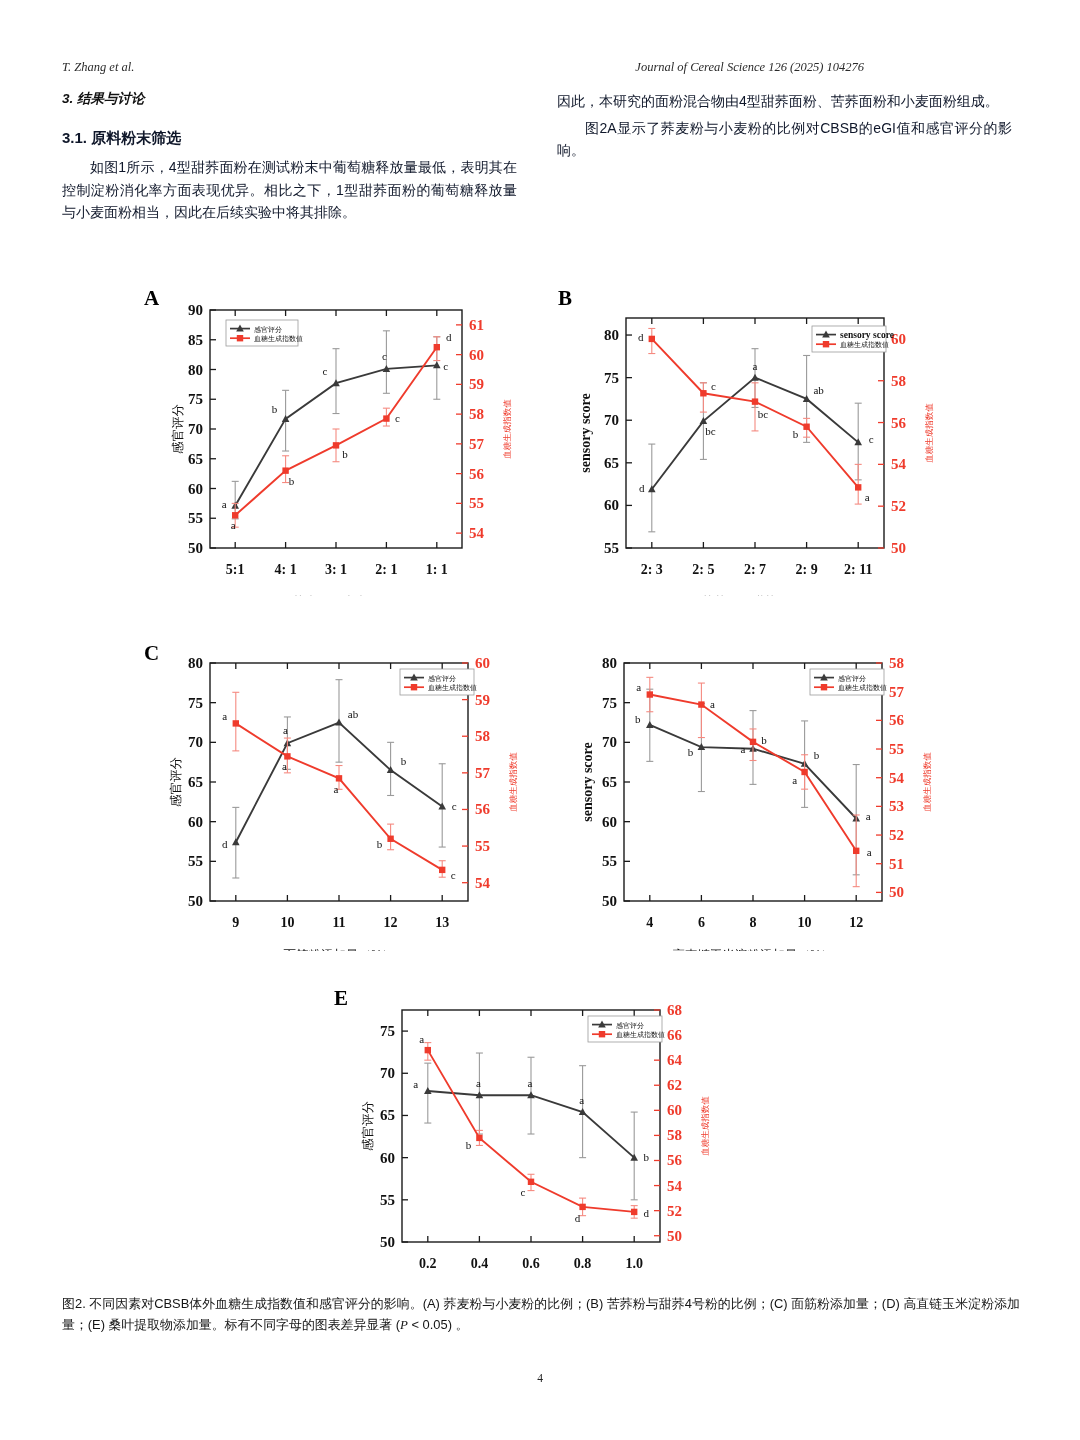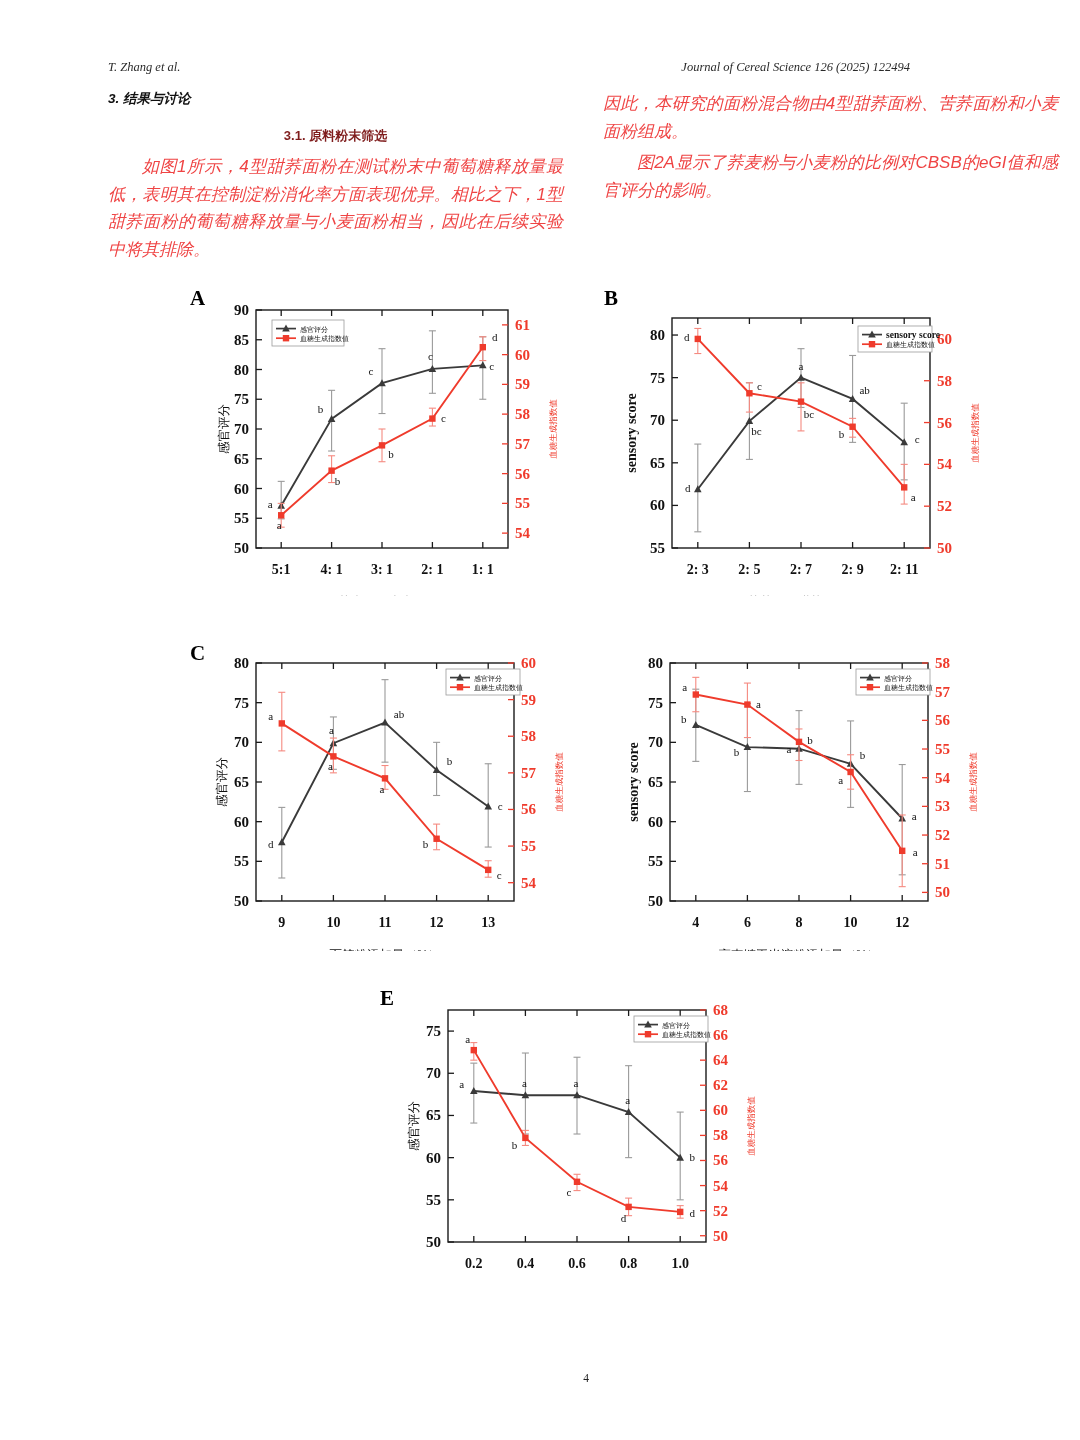--- a/index.html
+++ b/index.html
@@ -13,21 +13,20 @@
     position: relative;
     font-family: "Liberation Sans", sans-serif;
     color: #1a1a1a;
     overflow: hidden;
   }
   .page {
     position: absolute;
     left: 0; top: 0;
     width: 924px; height: 1440px;
     background: #fff;
-    margin-left: 46px;
   }
 
   
   .runhead {
     position: absolute;
     top: 60px;
     font-family: "Liberation Serif", serif;
     font-style: italic;
     font-size: 12.5px;
     color: #2a2a2a;
@@ -47,41 +46,39 @@
 
   h2.sec {
     font-size: 13.5px;
     font-weight: bold;
     margin: 0 0 6px 0;
     line-height: 1.4;
     color: #111;
     font-style: italic;
   }
   h3.sub {
-    font-size: 13px;
+    font-size: 15px;
     font-weight: bold;
     margin: 18px 0 8px 0;
     line-height: 1.4;
-    color: #7f1d1d;
-    text-align: center;
+    color: #0f172a;
   }
   h4.subsub {
     font-size: 12.5px;
     font-weight: bold;
     margin: 14px 0 2px 0;
     line-height: 1.4;
     color: #111;
   }
   p.body {
-    font-size: 17px;
+    font-size: 14px;
     line-height: 1.62;
     margin: 0 0 4px 0;
     text-align: justify;
-    color: #ef4444;
-    font-style: italic;
+    color: #0f172a;
   }
   p.indent { text-indent: 2em; }
 
   
   .figwrap { position: absolute; left: 0; top: 0; width: 1080px; height: 1440px; pointer-events: none;}
   .panel { position: absolute; }
   .panel-letter {
     position: absolute;
     font-family: "Liberation Serif", serif;
     font-weight: bold;
@@ -124,21 +121,21 @@
   .legtxt { font-size: 7px; fill: #111; }
   .legtxt-en { font-family: "Liberation Serif", serif; font-weight: bold; font-size: 9.5px; fill: #111; }
   .ylab-en { font-family: "Liberation Serif", serif; font-weight: bold; font-size: 14px; fill: #111; }
 </style>
 </head>
 <body>
 
 <div class="page">
 
   <div class="runhead left">T. Zhang et al.</div>
-  <div class="runhead right">Journal of Cereal Science 126 (2025) 122494</div>
+  <div class="runhead right">Journal of Cereal Science 126 (2025) 104276</div>
 
   <div class="col left">
     <h2 class="sec">3. 结果与讨论</h2>
     <h3 class="sub">3.1. 原料粉末筛选</h3>
     <p class="body indent">如图1所示，4型甜荞面粉在测试粉末中葡萄糖释放量最低，表明其在控制淀粉消化率方面表现优异。相比之下，1型甜荞面粉的葡萄糖释放量与小麦面粉相当，因此在后续实验中将其排除。</p>
   </div>
 
   <div class="col right">
     <p class="body">因此，本研究的面粉混合物由4型甜荞面粉、苦荞面粉和小麦面粉组成。</p>
     <p class="body indent">图2A显示了荞麦粉与小麦粉的比例对CBSB的eGI值和感官评分的影响。</p>
@@ -710,16 +707,17 @@
           <path d="M 270 34.58 L 273.8 41.58 L 266.2 41.58 Z" fill="#3a3a3a"></path>
           <line x1="260" y1="48.2" x2="280" y2="48.2" stroke="#ef3b2c" stroke-width="1.7"></line>
           <rect x="266.8" y="45" width="6.4" height="6.4" fill="#ef3b2c"></rect>
           <text x="284" y="41.58" class="legtxt">感官评分</text>
           <text x="284" y="51.2" class="legtxt">血糖生成指数值</text>
         </svg>
     </div>
 
   </div>
 
+  <div class="caption"><span>图2. 不同因素对CBSB体外血糖生成指数值和感官评分的影响。(A) 荞麦粉与小麦粉的比例；(B) 苦荞粉与甜荞4号粉的比例；(C) 面筋粉添加量；(D) 高直链玉米淀粉添加量；(E) 桑叶提取物添加量。标有不同字母的图表差异显著 (</span><span class="ital">P</span><span> &lt; 0.05) 。</span></div>
 
   <div class="pagenum">4</div>
 
 </div>
 
 </body></html>

